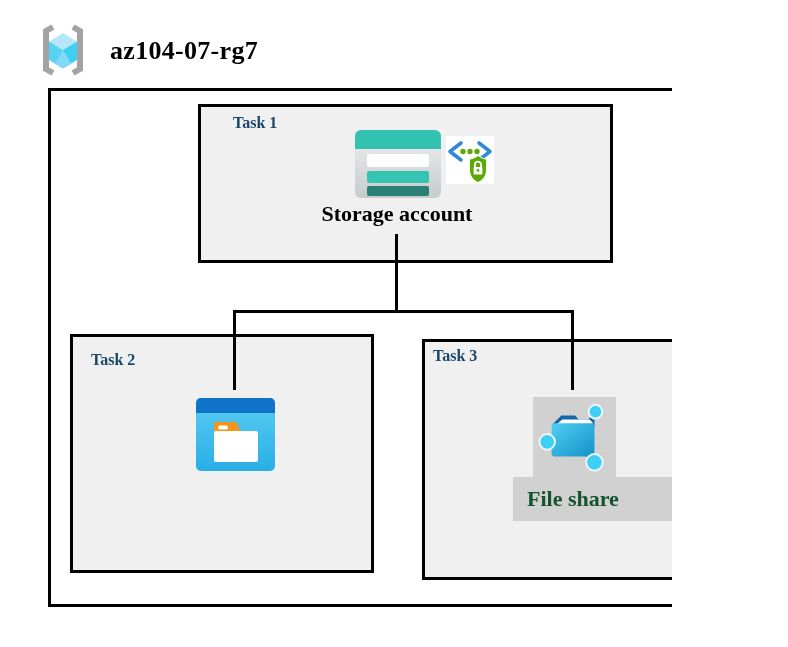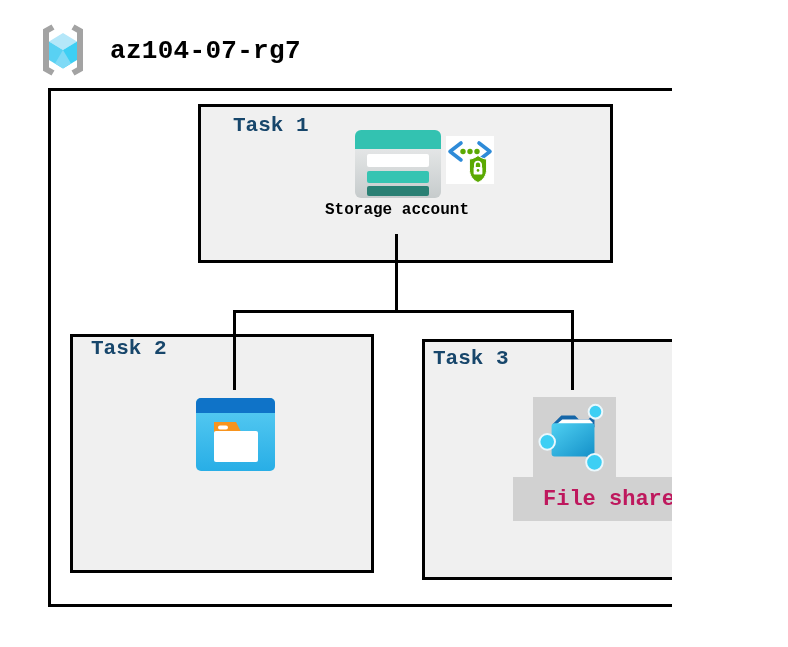--- a/index.html
+++ b/index.html
@@ -1,51 +1,51 @@
 <!DOCTYPE html>
 <html style="--box-fill: #F0F0F0; --task-label: #17466B; --highlight: #D1D1D1; --line: #000000; --storage-teal: #33C2B1; --storage-teal-mid: #36C4B2; --storage-teal-dark: #2A8074; --blob-header-blue: #0F73C8; --folder-orange: #F7941E; --cyan-node: #3DCFF4; --file-flap-blue: #1566A8; --sas-green: #5BA902; --sas-blue: #2E8BD8; --bracket-gray: #A3A3A3;"><head>
 <meta charset="utf-8">
 <style>
   html,body{margin:0;padding:0;background:#fff;}
   .canvas{position:relative;width:672px;height:647px;background:#ffffff;overflow:hidden;
-          font-family:Liberation Mono, monospace;}
+          font-family:Liberation Serif, serif;}
 
   
   .rg-icon{position:absolute;left:33px;top:20px;width:60px;height:60px;}
   .rg-title{position:absolute;left:110px;top:36px;margin:0;font-size:26px;font-weight:bold;
             color:#000;letter-spacing:.3px;}
 
   
   .outer-box{position:absolute;left:48px;top:88px;width:700px;height:519px;
              border:3px solid #000;background:#fff;box-sizing:border-box;}
   .task-box{position:absolute;background:var(--box-fill,#F0F0F0);border:3px solid #000;
             box-sizing:border-box;}
   .task1{left:198px;top:104px;width:415px;height:159px;}
   .task2{left:70px;top:334px;width:304px;height:239px;}
   .task3{left:422px;top:339px;width:303px;height:241px;}
 
-  .task-label{position:absolute;font-size:21px;font-weight:bold;color:var(--task-label,#17466B);}
+  .task-label{position:absolute;font-size:16px;font-weight:bold;color:var(--task-label,#17466B);}
   .task1 .task-label{left:32px;top:7px;}
-  .task2 .task-label{left:18px;top:0;}
+  .task2 .task-label{left:18px;top:14px;}
   .task3 .task-label{left:8px;top:5px;}
 
-  .item-label{position:absolute;font-size:16px;font-weight:bold;color:#000;text-align:center;}
+  .item-label{position:absolute;font-size:22px;font-weight:bold;color:#000;text-align:center;}
   .task1 .item-label{left:46px;top:94px;width:300px;}
   .task2 .item-label{left:68px;top:148px;width:200px;}
 
   
   .storage-icon{position:absolute;left:154px;top:23px;width:86px;height:68px;}
   .sas-icon{position:absolute;left:245px;top:29px;width:48px;height:48px;}
   .blob-icon{position:absolute;left:123px;top:61px;width:79px;height:73px;}
   .icon-backdrop{position:absolute;left:108px;top:55px;width:83px;height:80px;
                  background:var(--highlight,#D1D1D1);}
   .file-icon{position:absolute;left:112px;top:57px;width:74px;height:76px;}
   .label-band{position:absolute;left:88px;top:135px;width:177px;height:44px;
               background:var(--highlight,#D1D1D1);display:flex;align-items:center;}
-  .label-band .band-text{font-size:22px;font-weight:bold;color:#be185d;padding-left:30px;}
+  .label-band .band-text{font-size:22px;font-weight:bold;color:#14532d;padding-left:14px;}
 
   
   .connector{position:absolute;background:var(--line,#000);}
   .c-v-main{left:395px;top:234px;width:3px;height:78px;}
   .c-h{left:233px;top:310px;width:341px;height:3px;}
   .c-v-left{left:233px;top:310px;width:3px;height:80px;}
   .c-v-right{left:571px;top:310px;width:3px;height:80px;}
 </style>
 </head>
 <body>

